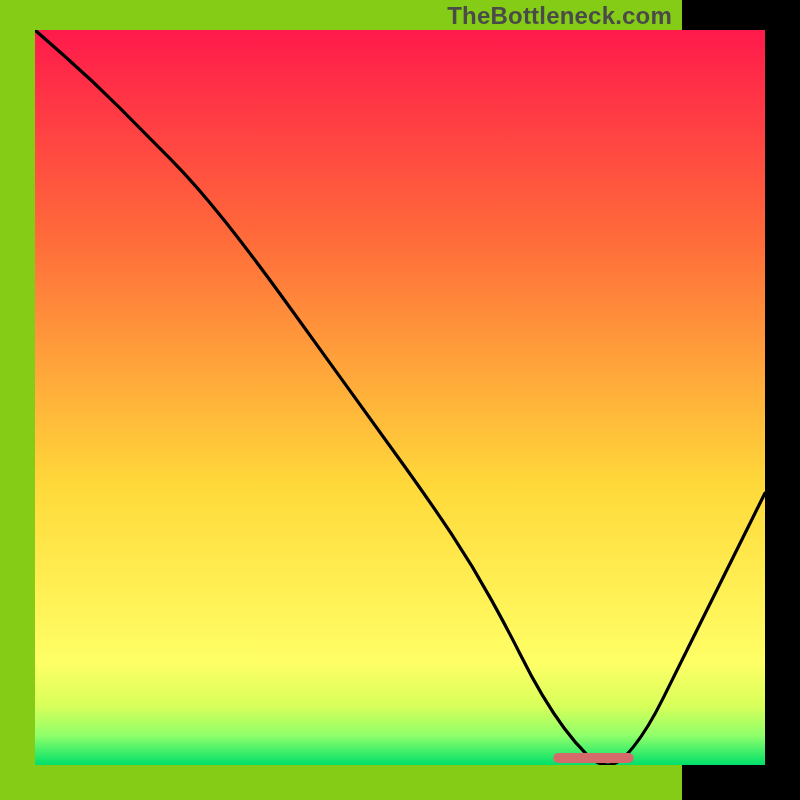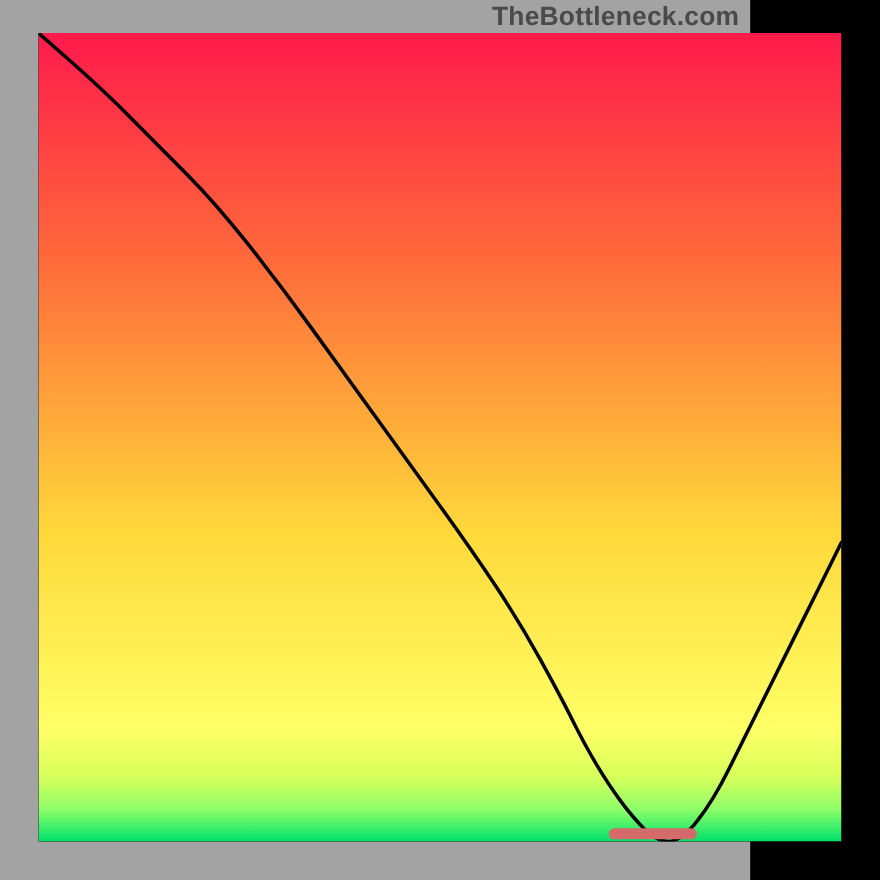--- a/index.html
+++ b/index.html
@@ -8,21 +8,21 @@
     width: 800px;
     height: 800px;
     background: #000;
     font-family: Arial, Helvetica, sans-serif;
     overflow: hidden;
   }
   .stage {
     position: relative;
     width: 682px;
     height: 800px;
-    background: #a3a3a3;
+    background: #84cc16;
   }
   .watermark {
     position: absolute;
     top: 2px;
     right: 10px;
     color: #4a4a4a;
     font-size: 24px;
     font-weight: 600;
     letter-spacing: 0.2px;
     user-select: none;

